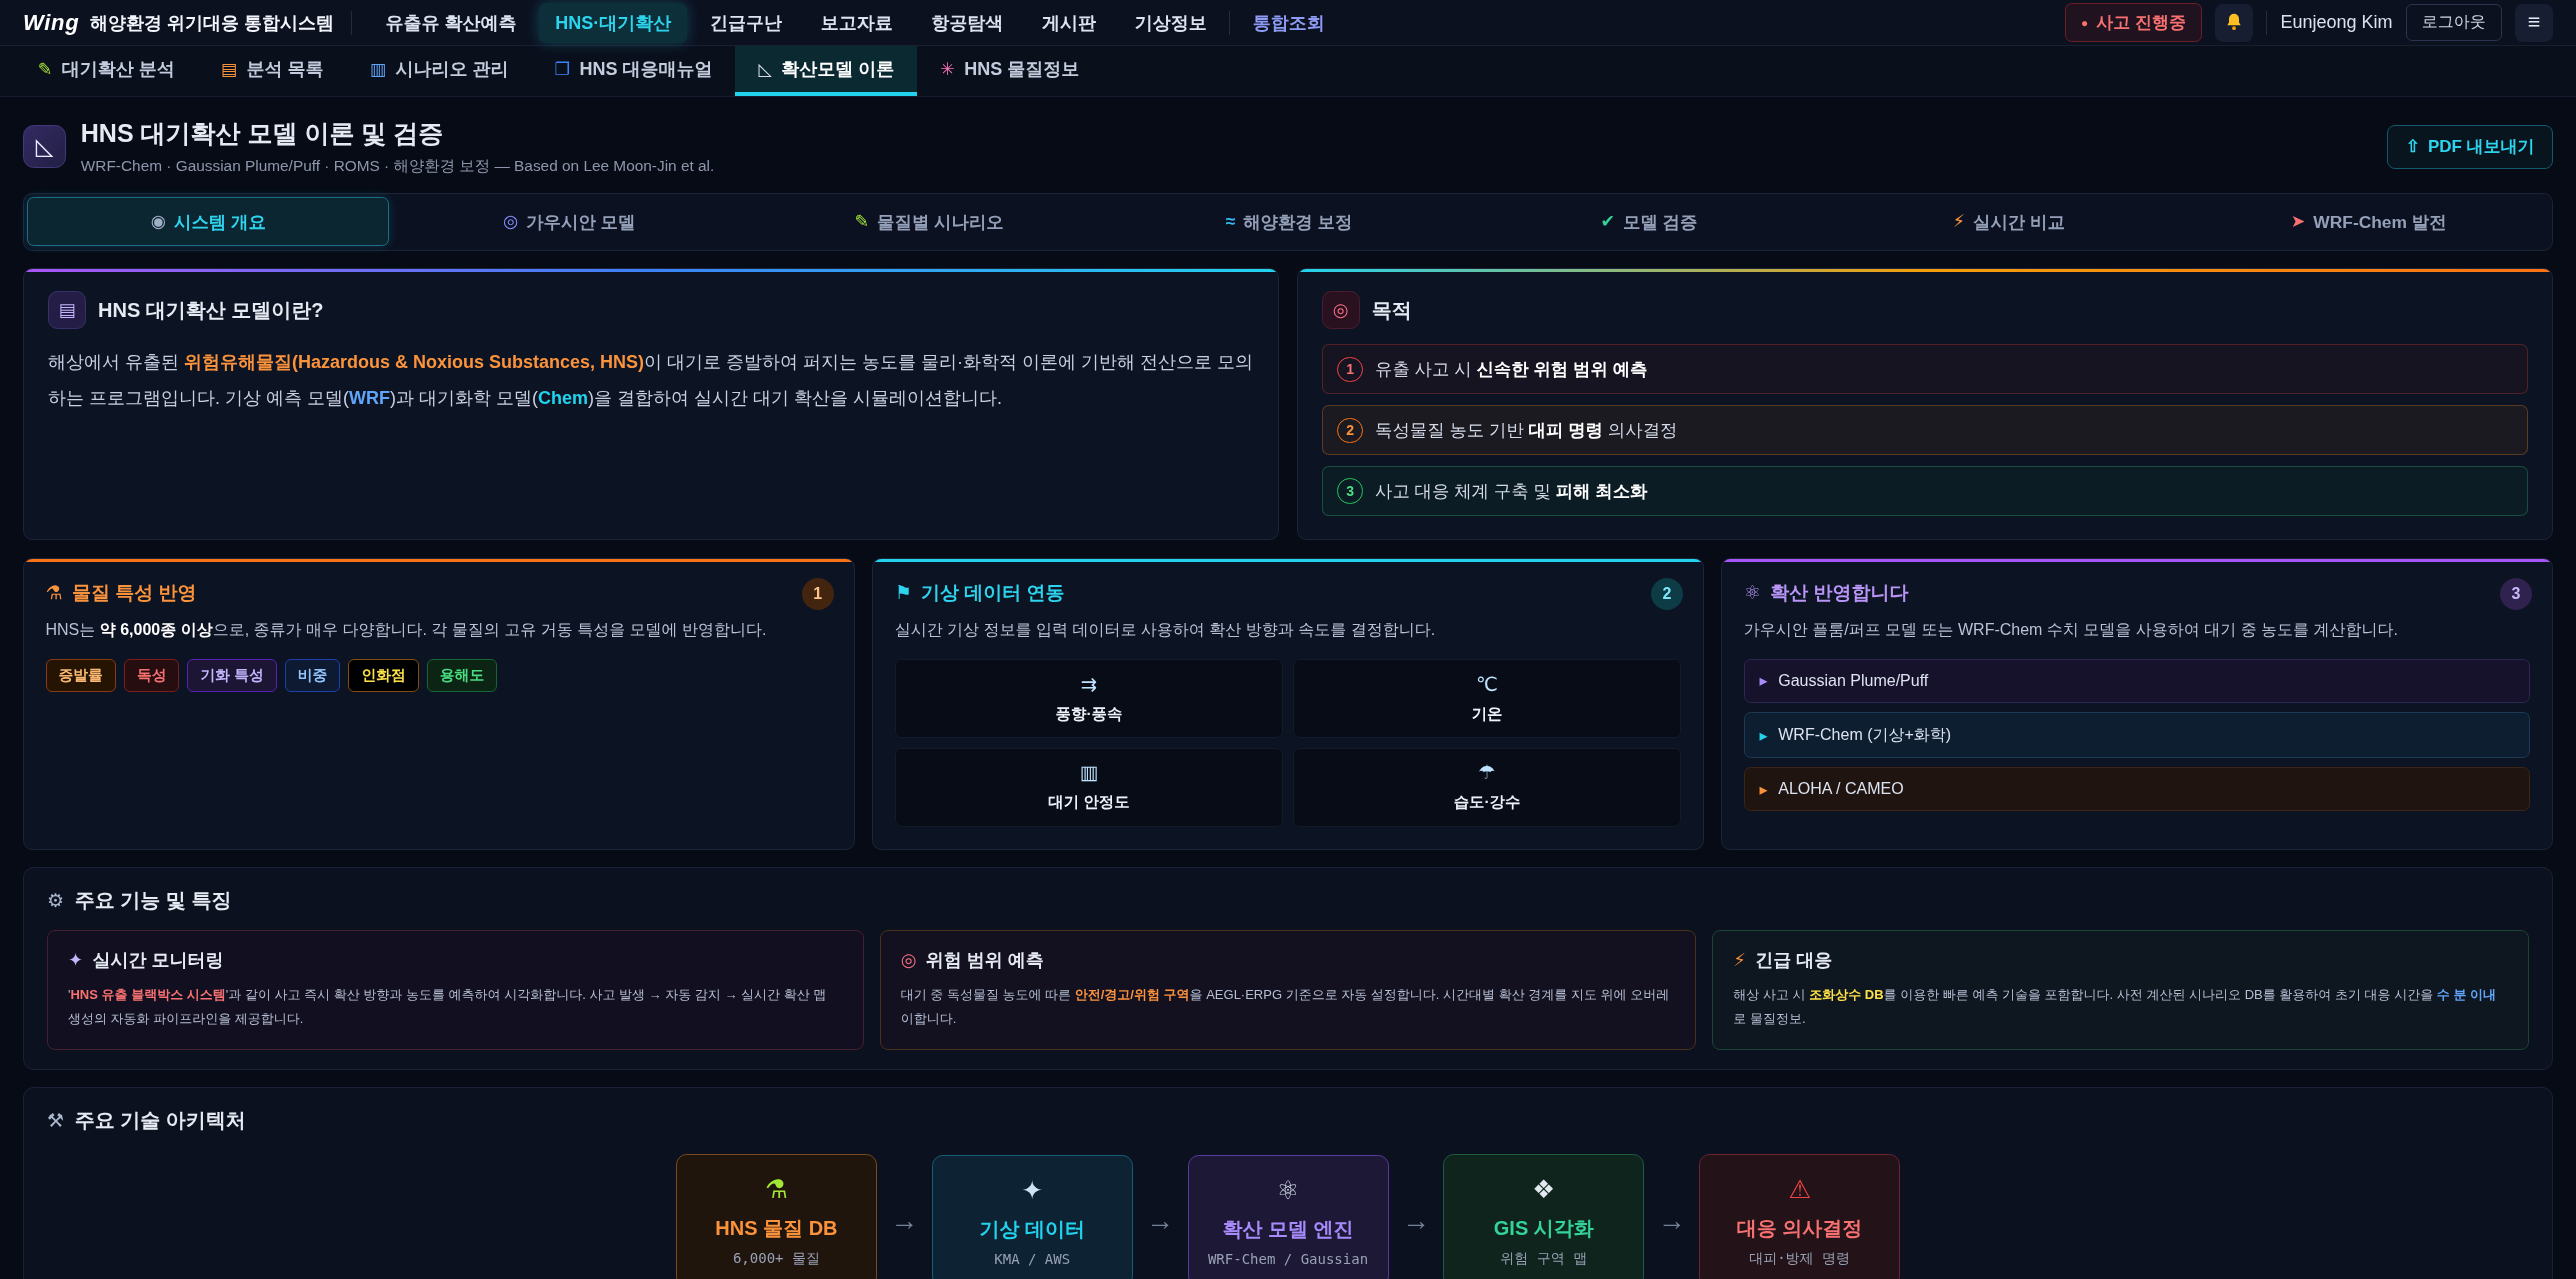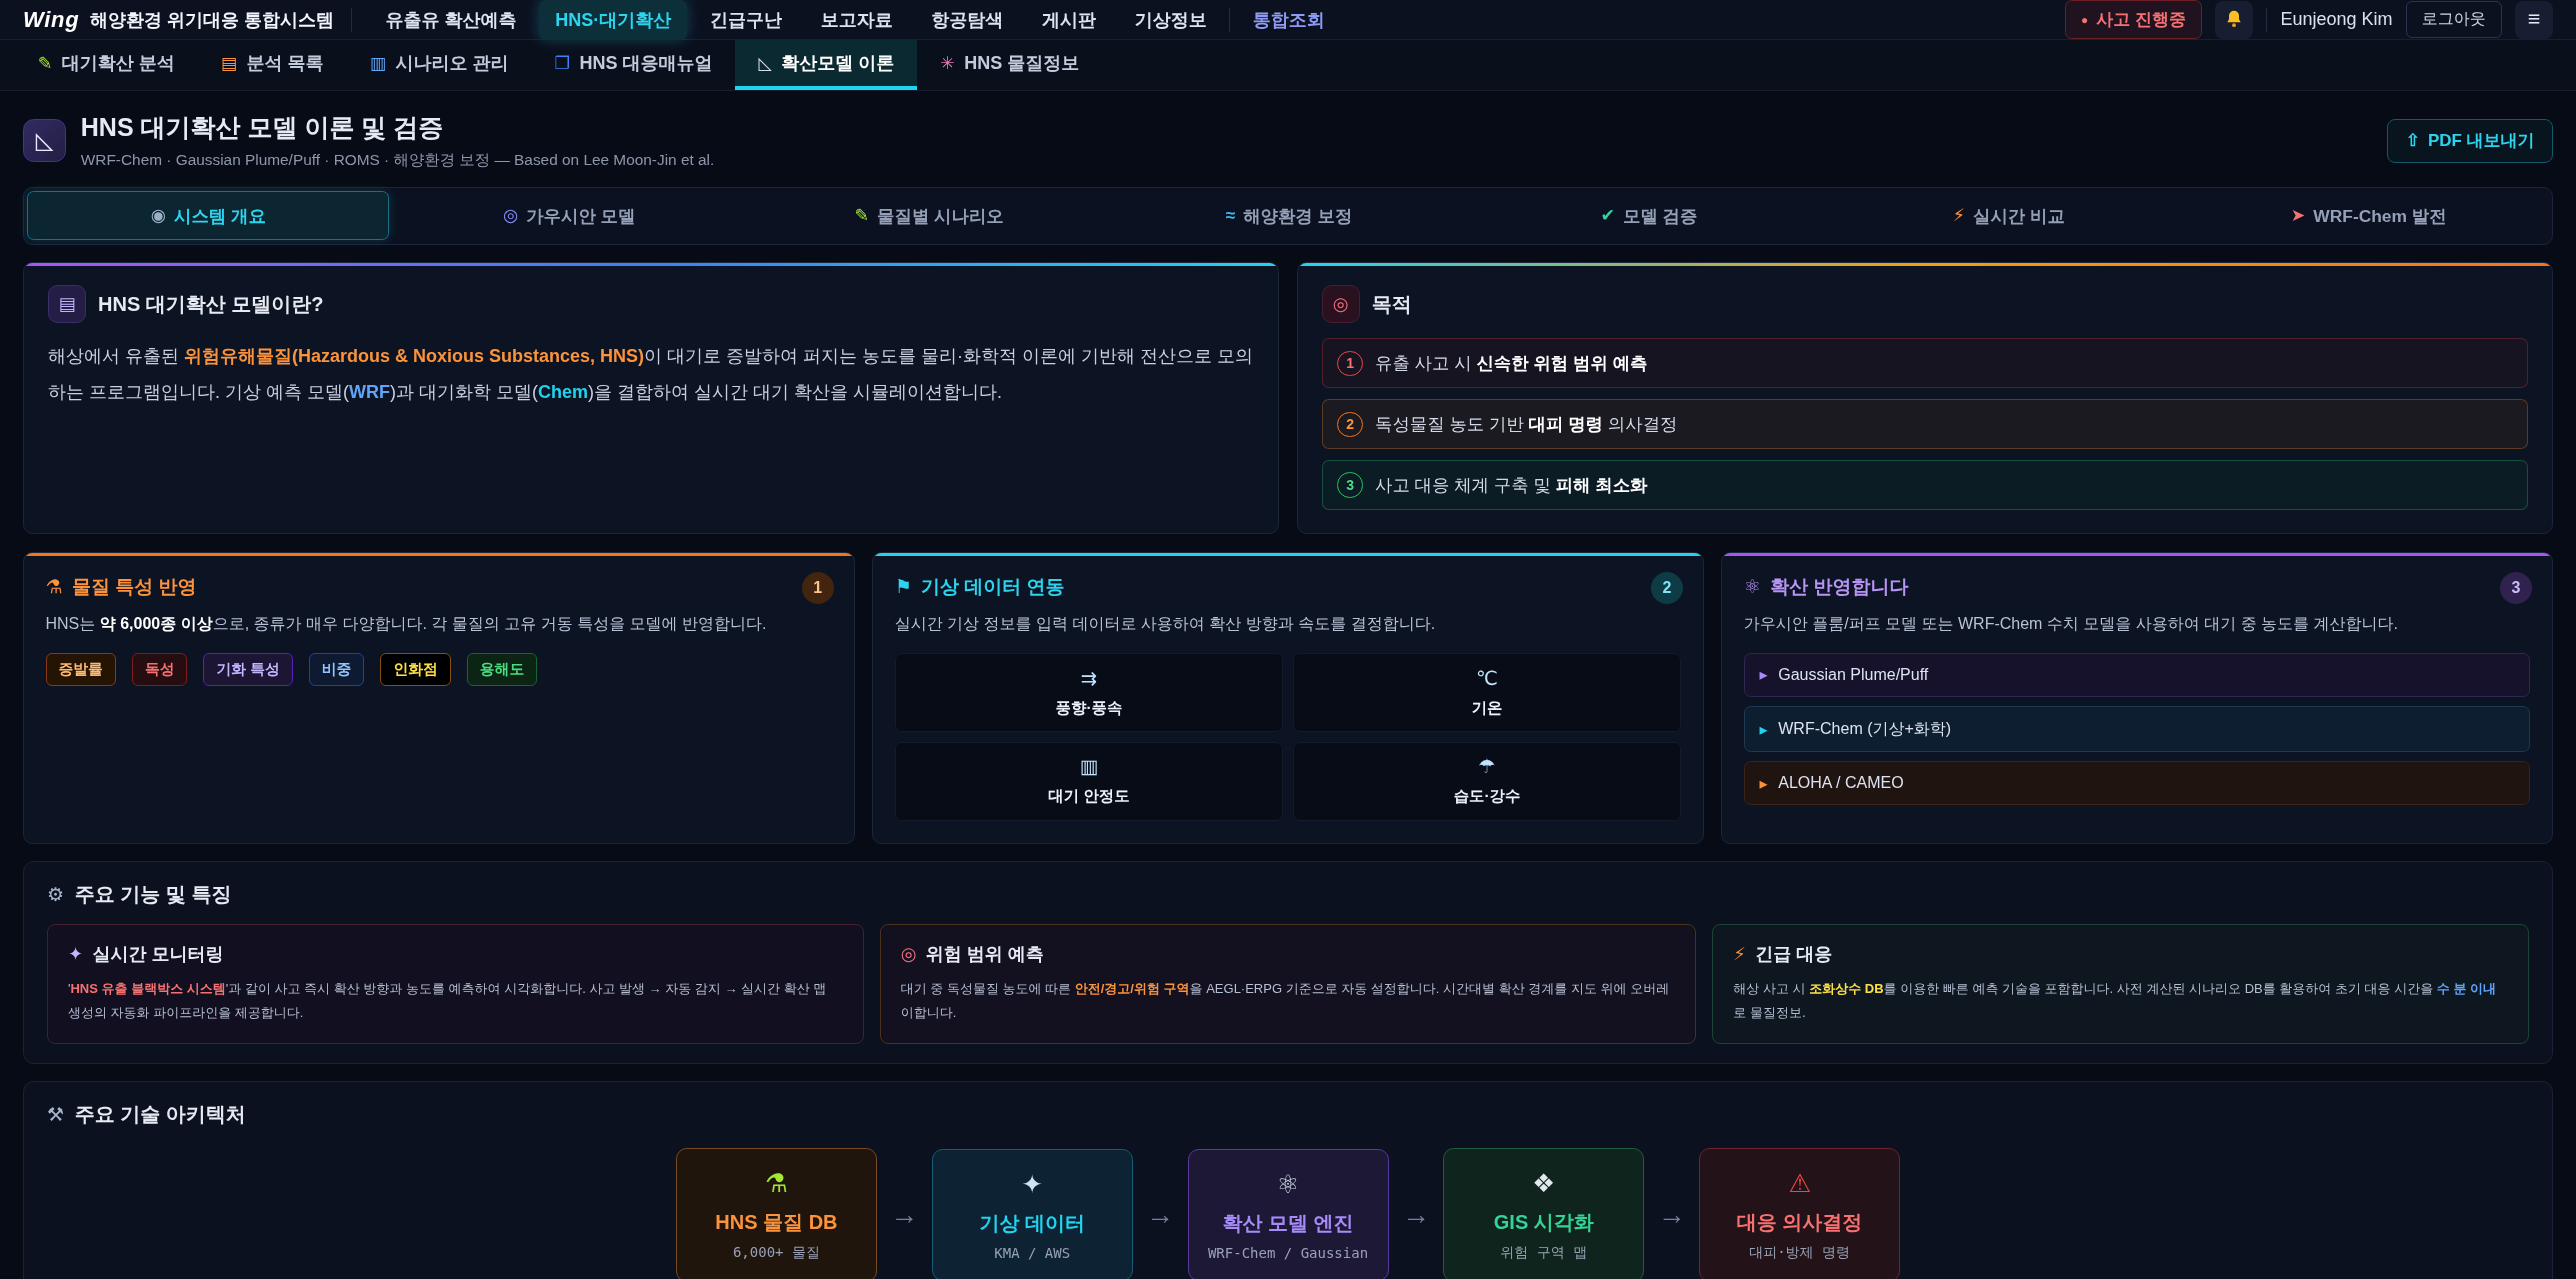--- a/index.html
+++ b/index.html
@@ -1,17 +1,17 @@
 <!DOCTYPE html>
 <html style="font-size:10.7px"><head>
 <meta charset="utf-8">
 <style>
 *{margin:0;padding:0;box-sizing:border-box}
 html,body{width:2576px;height:1279px;overflow:hidden;background:#070b15;color:#e6eaf3;font-family:"Liberation Sans","DejaVu Sans",sans-serif}
-.topbar{display:flex;align-items:center;height:40px;background:#0c1120;border-bottom:0.7px solid #181f31;padding:0 23px;gap:17.4px}
+.topbar{display:flex;align-items:center;height:46px;background:#0c1120;border-bottom:0.7px solid #181f31;padding:0 23px;gap:17.4px}
 .brand{display:flex;align-items:center;gap:10.7px}
 .logo{font-style:italic;font-weight:700;font-size:22px;letter-spacing:0.7px;color:#fff}
 .brand-title{font-size:18px;font-weight:700;color:#f2f5fb;white-space:nowrap}
 .vdiv{width:0.7px;height:24px;background:#232c42}
 .nav{display:flex;align-items:center;gap:6.7px;flex:1}
 .nav-item{padding:8px 16px;font-size:18px;font-weight:700;color:#dce3f1;border-radius:6.7px;cursor:pointer;white-space:nowrap}
 .nav-item.active{background:#0c2f3a;color:#2dd4ee;box-shadow:0 0 13.4px rgba(34,211,238,.25)}
 .nav-item.purple{color:#8d9bf5}
 .top-right{display:flex;align-items:center;gap:13.4px}
 .incident{display:flex;align-items:center;gap:8px;padding:6.7px 14.8px;border:0.7px solid #6d1f26;background:rgba(127,29,29,.18);border-radius:6.7px;color:#f87171;font-size:17px;font-weight:700;white-space:nowrap}
@@ -58,21 +58,21 @@
 .p2 .num{border:1.3px solid #f97316;color:#fb923c}
 .p3 .num{border:1.3px solid #22c55e;color:#4ade80}
 .pl-inner{padding:17.4px 21.5px 21.5px}
 .pl-title{font-size:19px;font-weight:700;display:flex;gap:9.4px;align-items:center;margin-bottom:10.7px}
 .pl0 .pl-title{color:#fb923c}.pl1 .pl-title{color:#2dd4ee}.pl2 .pl-title{color:#b794f6}
 .badge-num{position:absolute;top:19px;right:20px;width:32px;height:32px;border-radius:50%;display:flex;align-items:center;justify-content:center;font-size:16px;font-weight:700}
 .pl0 .badge-num{background:#43250f;color:#fdc38a}
 .pl1 .badge-num{background:#0d3b46;color:#7fe5f5}
 .pl2 .badge-num{background:#30224f;color:#cabafc}
 .pl-body{font-size:16px;color:#b9c2d6;line-height:1.75;margin-bottom:14.8px}
-.tags{display:flex;flex-wrap:wrap;gap:16px}
+.tags{display:flex;flex-wrap:wrap;gap:8px}
 .tag{padding:6px 12px;border-radius:6px;font-size:14.8px;font-weight:700;border:0.7px solid}
 .tg0{color:#fdba74;border-color:#8a3a12;background:#261403}
 .tg1{color:#f87171;border-color:#7f1d1d;background:#260d10}
 .tg2{color:#c4b5fd;border-color:#5b21b6;background:#1c1534}
 .tg3{color:#93c5fd;border-color:#1e40af;background:#0e1a31}
 .tg4{color:#fde047;border-color:#854d0e;background:#000000}
 .tg5{color:#4ade80;border-color:#166534;background:#0b2414}
 .wgrid{display:grid;grid-template-columns:1fr 1fr;gap:9.4px}
 .wcell{background:#070c16;border:0.7px solid #141b2c;border-radius:6.7px;padding:12.7px;display:flex;flex-direction:column;align-items:center;gap:8px}
 .wicon{font-size:19.5px;color:#bfe3ff}

